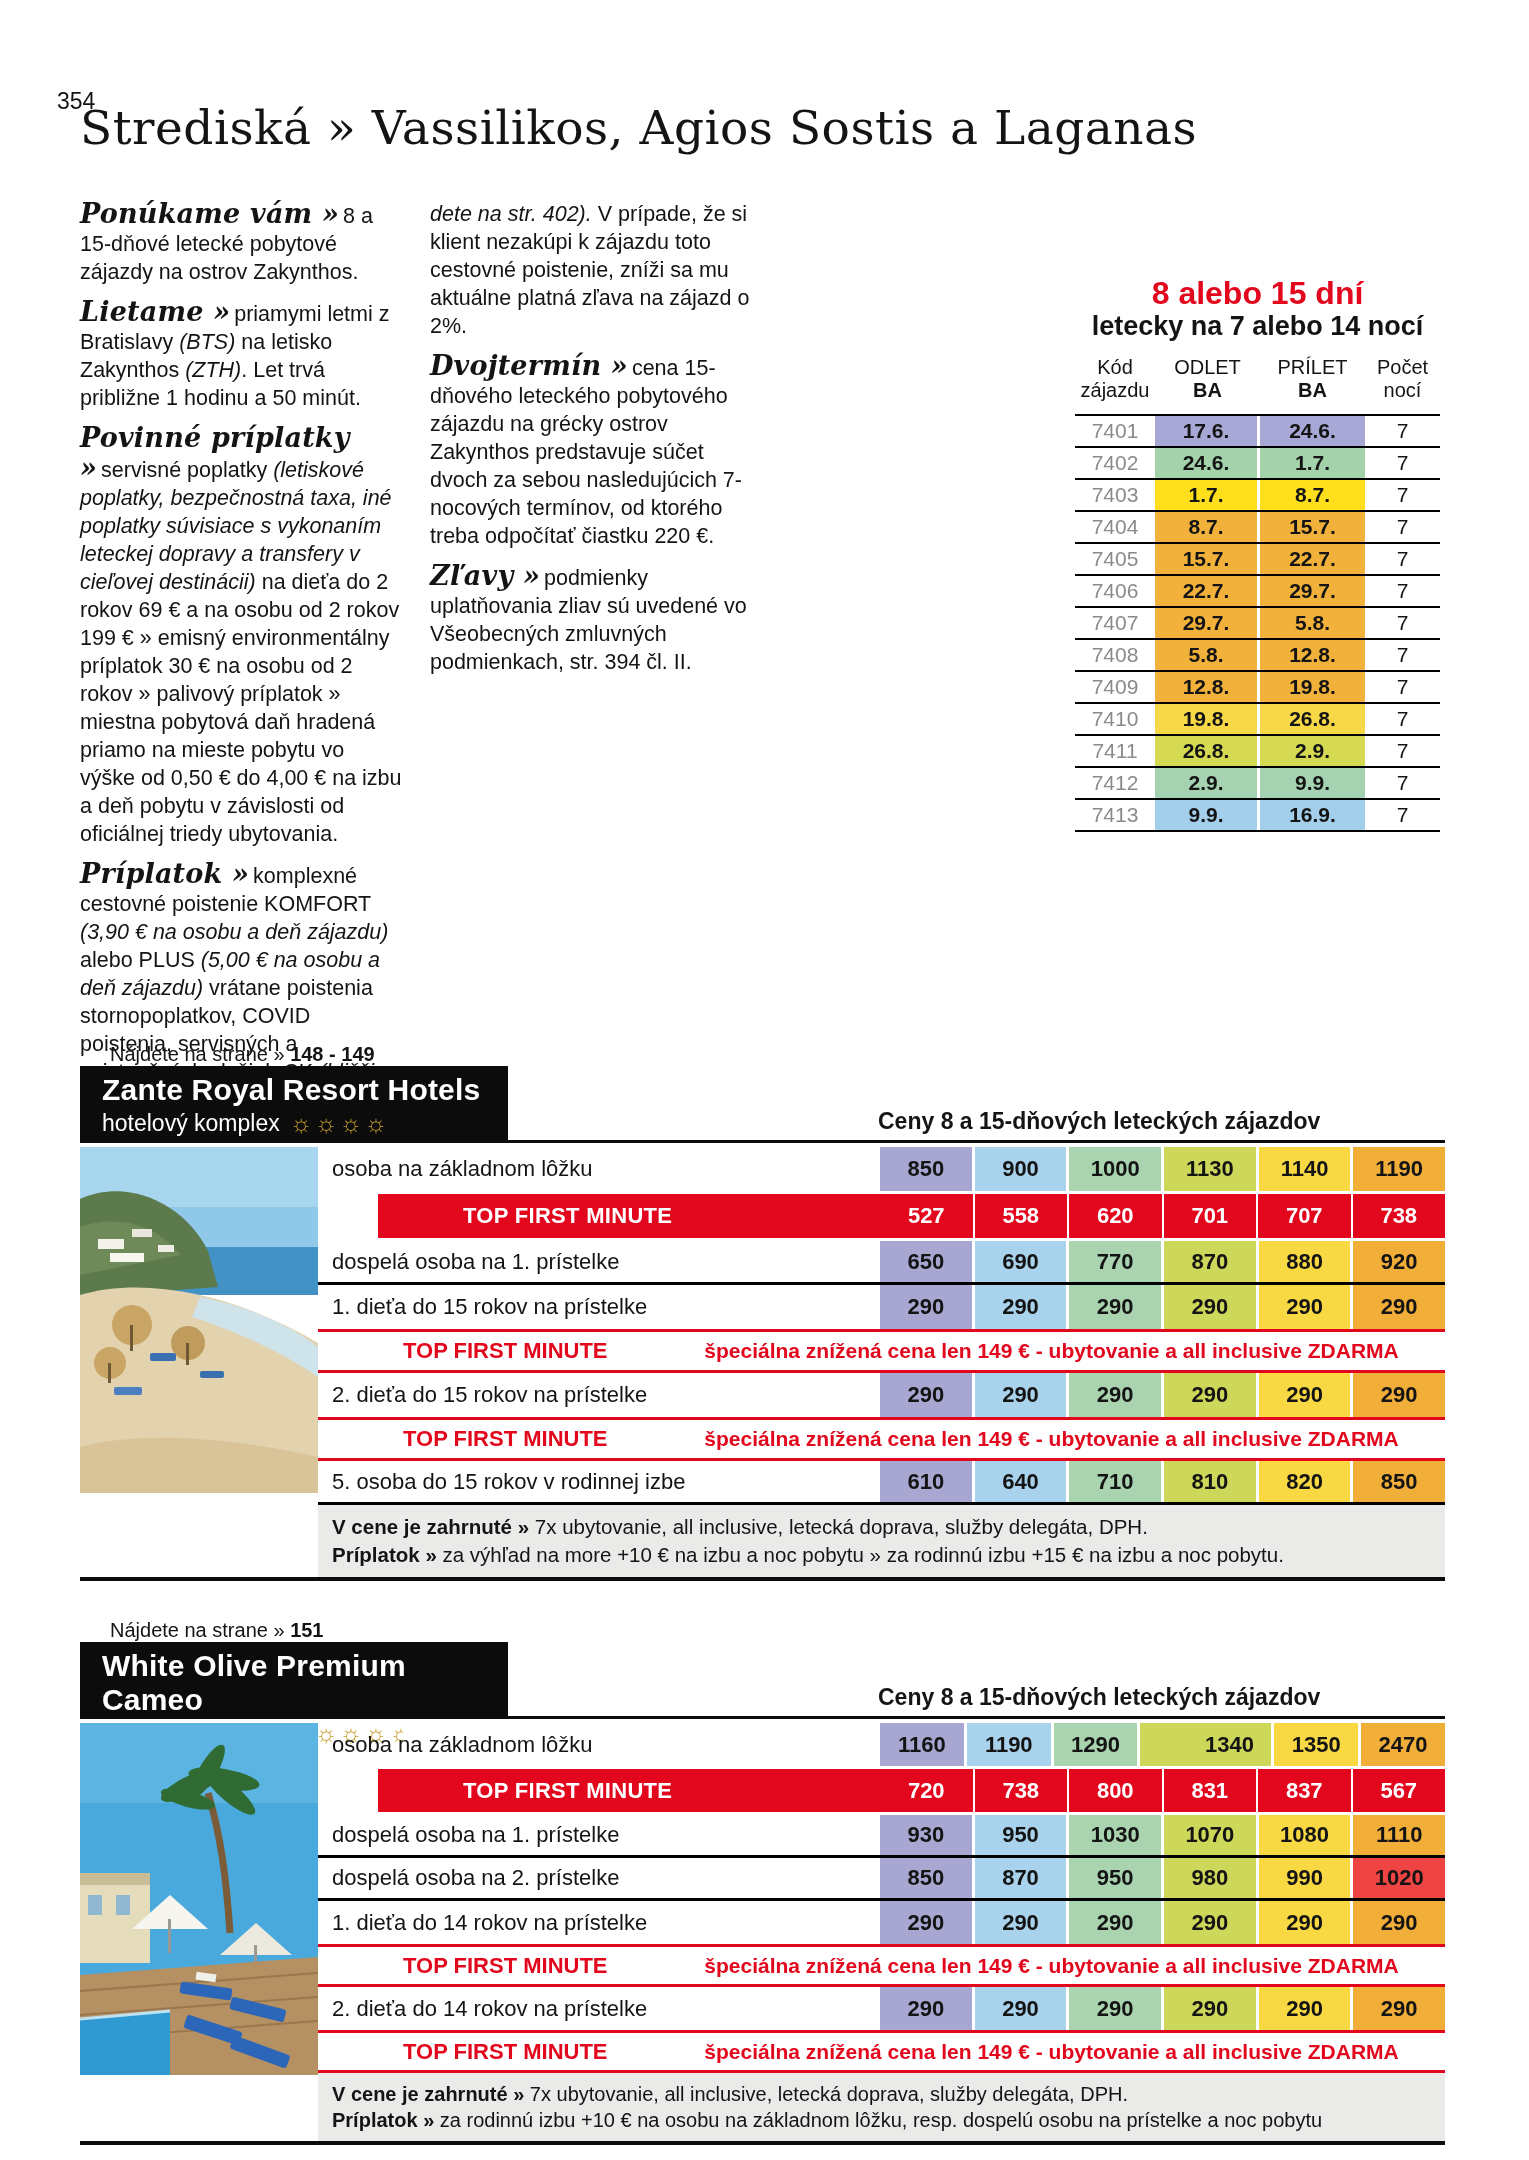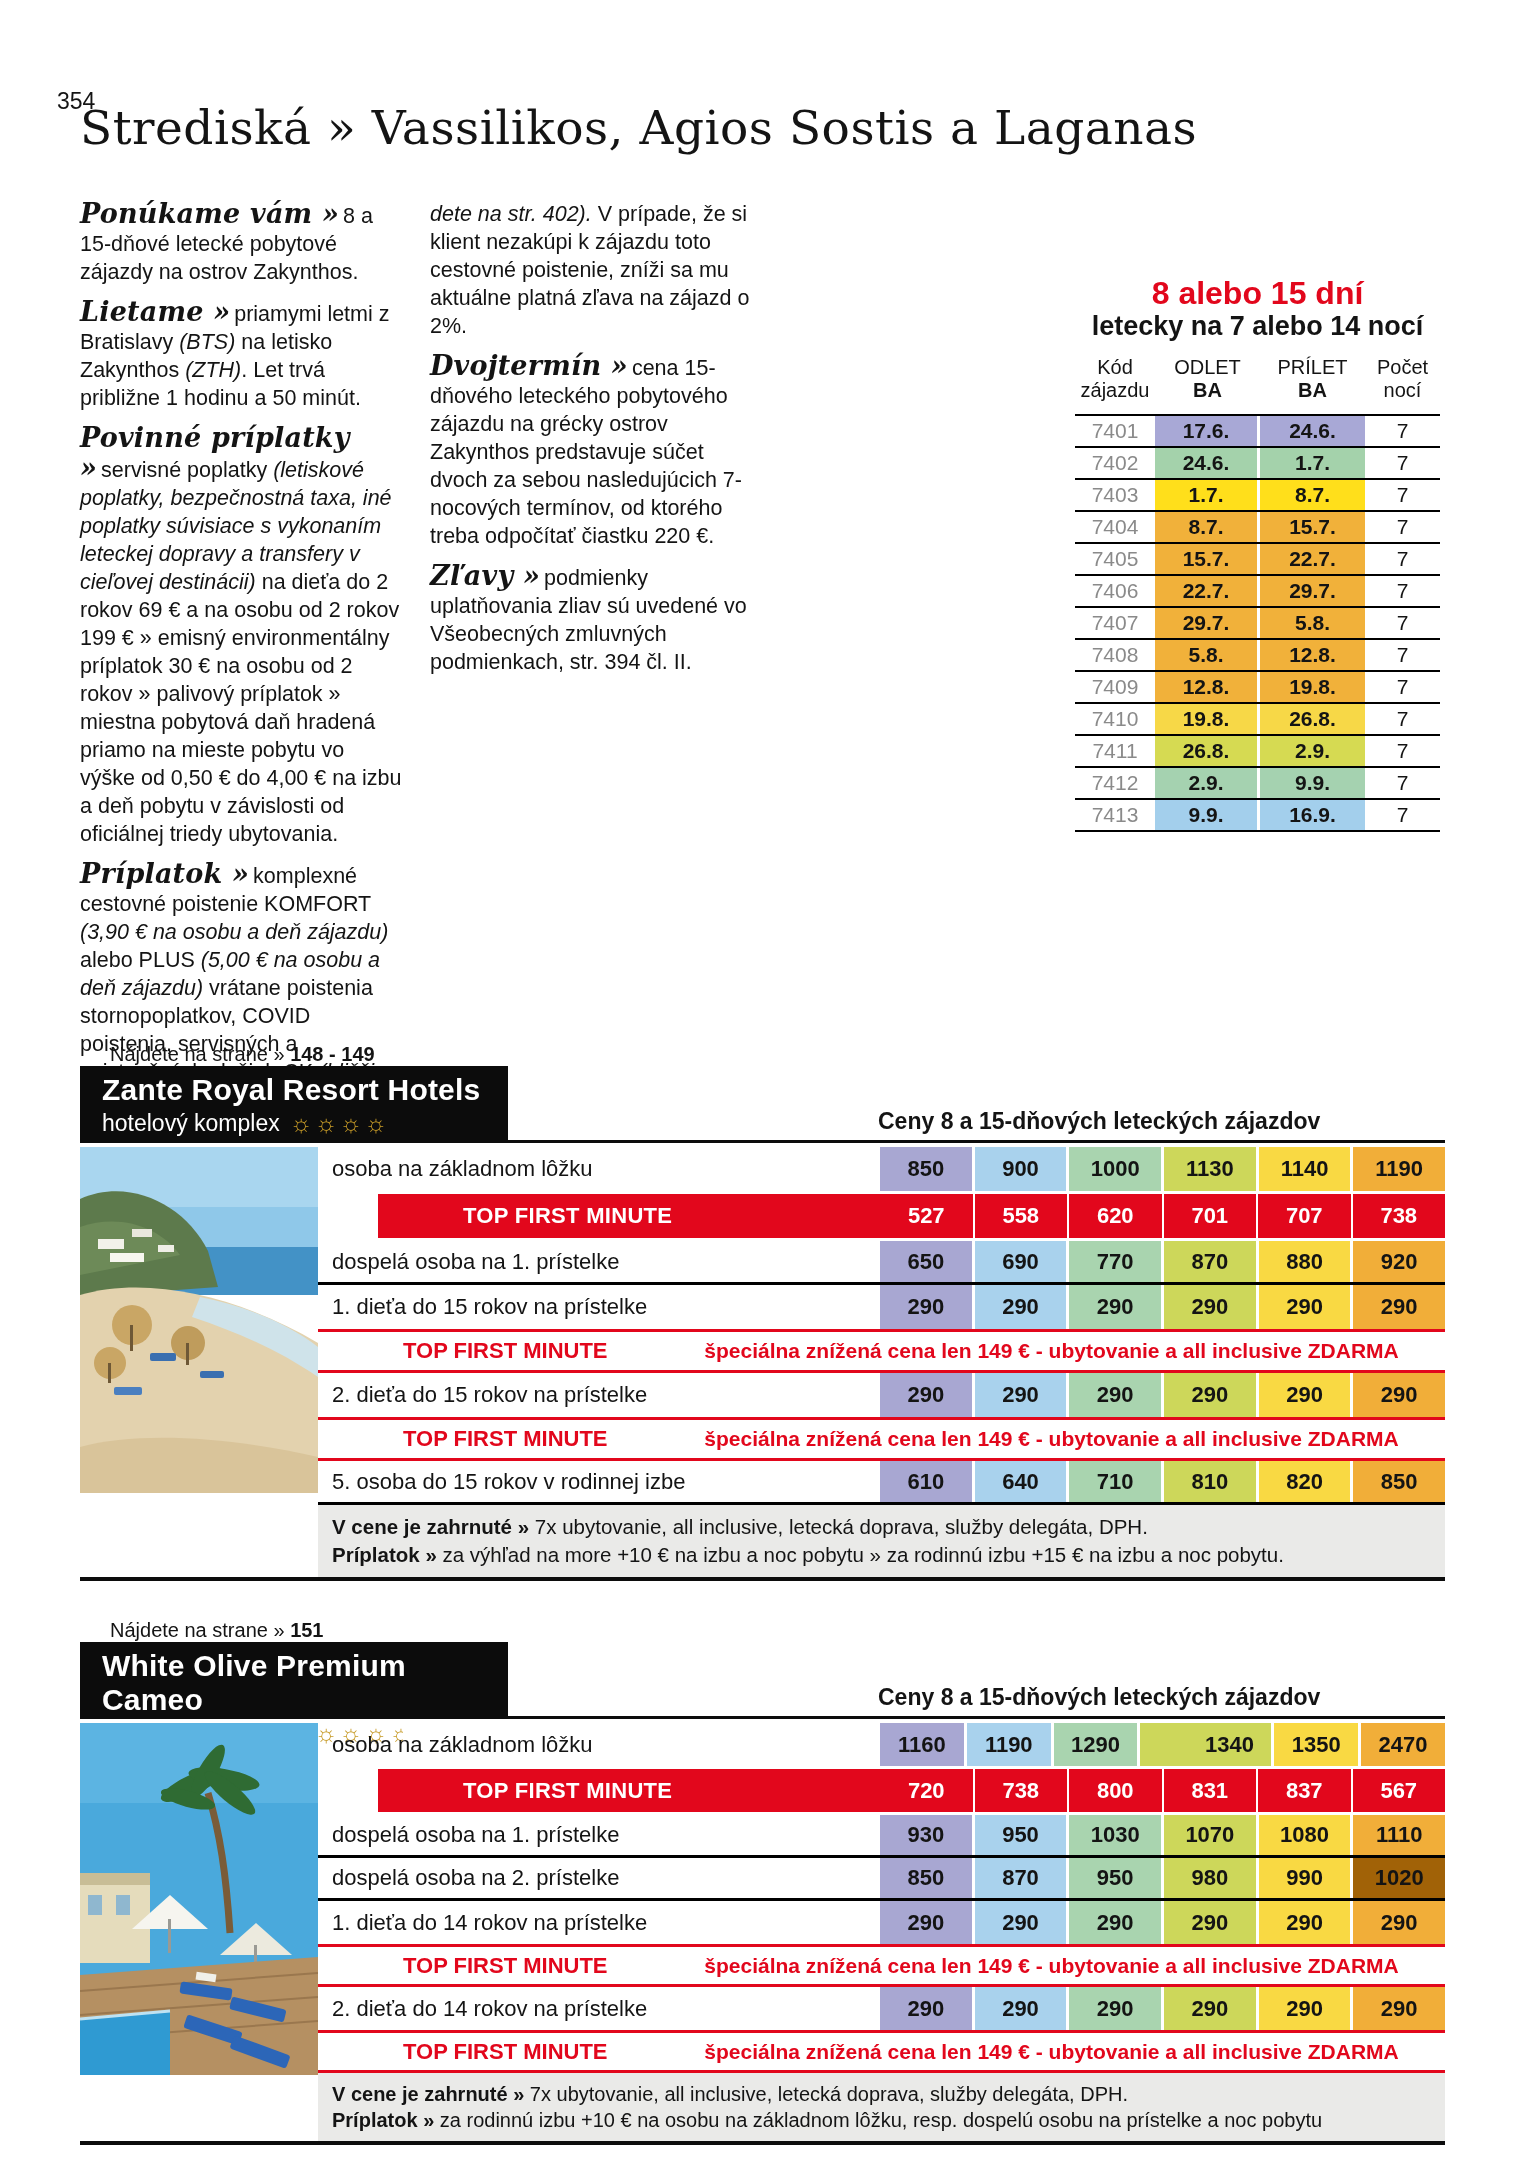--- a/index.html
+++ b/index.html
@@ -404,21 +404,21 @@
             <div class="pcell" style="background: rgb(249, 217, 67);">1080</div>
             <div class="pcell last" style="background: rgb(241, 174, 57);">1110</div>
           </div>
           <div class="prow normal b">
             <div class="plabel">dospelá osoba na 2. prístelke</div>
             <div class="pcell" style="background: rgb(168, 167, 210);">850</div>
             <div class="pcell" style="background: rgb(169, 210, 237);">870</div>
             <div class="pcell" style="background: rgb(169, 212, 175);">950</div>
             <div class="pcell" style="background: rgb(205, 215, 90);">980</div>
             <div class="pcell" style="background: rgb(249, 217, 67);">990</div>
-            <div class="pcell last" style="background: #a16207; text-align: center;">1020</div>
+            <div class="pcell last" style="background: #ef4444; text-align: center;">1020</div>
           </div>
           <div class="prow normal">
             <div class="plabel">1. dieťa do 14 rokov na prístelke</div>
             <div class="pcell" style="background: rgb(168, 167, 210);">290</div>
             <div class="pcell" style="background: rgb(169, 210, 237);">290</div>
             <div class="pcell" style="background: rgb(169, 212, 175);">290</div>
             <div class="pcell" style="background: rgb(205, 215, 90);">290</div>
             <div class="pcell" style="background: rgb(249, 217, 67);">290</div>
             <div class="pcell last" style="background: rgb(241, 174, 57);">290</div>
           </div>

